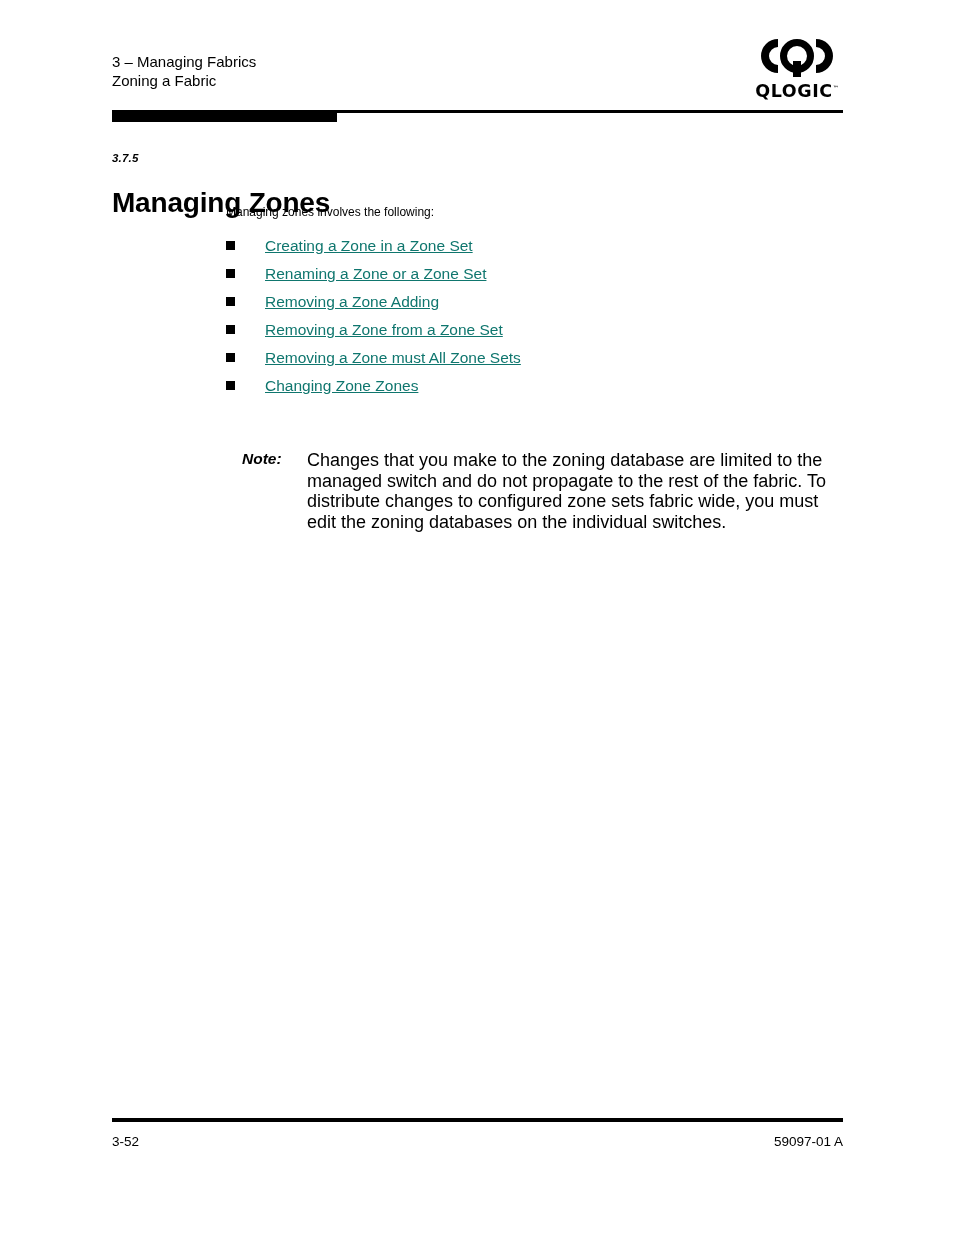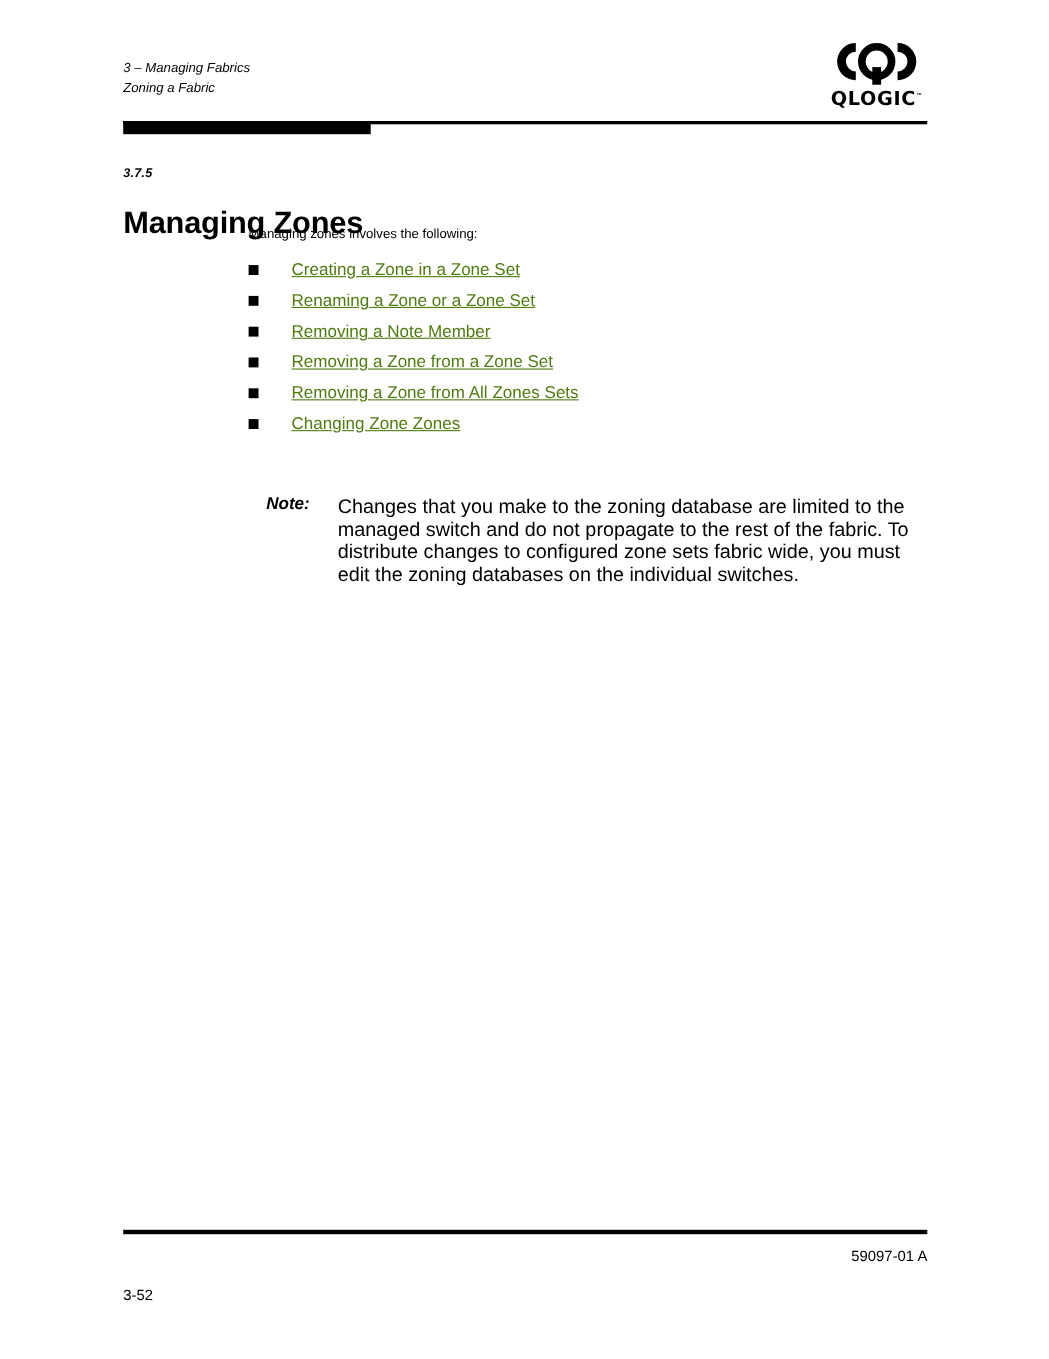--- a/index.html
+++ b/index.html
@@ -20,24 +20,23 @@
   }
 
   
   .header {
     position: absolute;
     left: 112px;
     top: 52px;
     width: 731px;
   }
   .header-text {
-    font-size: 12px;
+    font-size: 15px;
     line-height: 19px;
     color: #000;
-    font-style: italic;
   }
   .header-line-1, .header-line-2 { display: block; white-space: pre; }
 
   .logo {
     position: absolute;
     right: 0px;
     top: -16px;
     width: 92px;
     height: 70px;
   }
@@ -126,21 +125,21 @@
     top: 9px;
     width: 9px;
     height: 9px;
     background: #000;
   }
   .link-label {
     position: absolute;
     left: 39px;
     top: 0;
     font-size: 15.5px;
-    color: #4d7c0f;
+    color: #0f766e;
     white-space: nowrap;
   }
 
   
   .note {
     position: absolute;
     left: 226px;
     top: 450px;
     width: 620px;
   }
@@ -169,21 +168,20 @@
     top: 1118px;
     width: 731px;
     height: 4px;
     background: #000;
   }
   .footer-left {
     position: absolute;
     left: 112px;
     top: 1134px;
     font-size: 13.5px;
-    margin-top: 36px;
   }
   .footer-right {
     position: absolute;
     right: 111px;
     top: 1134px;
     font-size: 13.5px;
     text-align: center;
   }
 </style>
 </head>
@@ -224,29 +222,29 @@
     <div class="link-item">
       <span class="bullet"></span>
       <a class="link-label" href="#">Creating a Zone in a Zone Set</a>
     </div>
     <div class="link-item">
       <span class="bullet"></span>
       <a class="link-label" href="#">Renaming a Zone or a Zone Set</a>
     </div>
     <div class="link-item">
       <span class="bullet"></span>
-      <a class="link-label" href="#">Removing a Note Member</a>
+      <a class="link-label" href="#">Removing a Zone Adding</a>
     </div>
     <div class="link-item">
       <span class="bullet"></span>
       <a class="link-label" href="#">Removing a Zone from a Zone Set</a>
     </div>
     <div class="link-item">
       <span class="bullet"></span>
-      <a class="link-label" href="#">Removing a Zone from All Zones Sets</a>
+      <a class="link-label" href="#">Removing a Zone must All Zone Sets</a>
     </div>
     <div class="link-item">
       <span class="bullet"></span>
       <a class="link-label" href="#">Changing Zone Zones</a>
     </div>
   </div>
 
   <div class="note">
     <div class="note-label">Note:</div>
     <div class="note-body">Changes that you make to the zoning database are limited to the managed switch and do not propagate to the rest of the fabric. To distribute changes to configured zone sets fabric wide, you must edit the zoning databases on the individual switches.</div>

